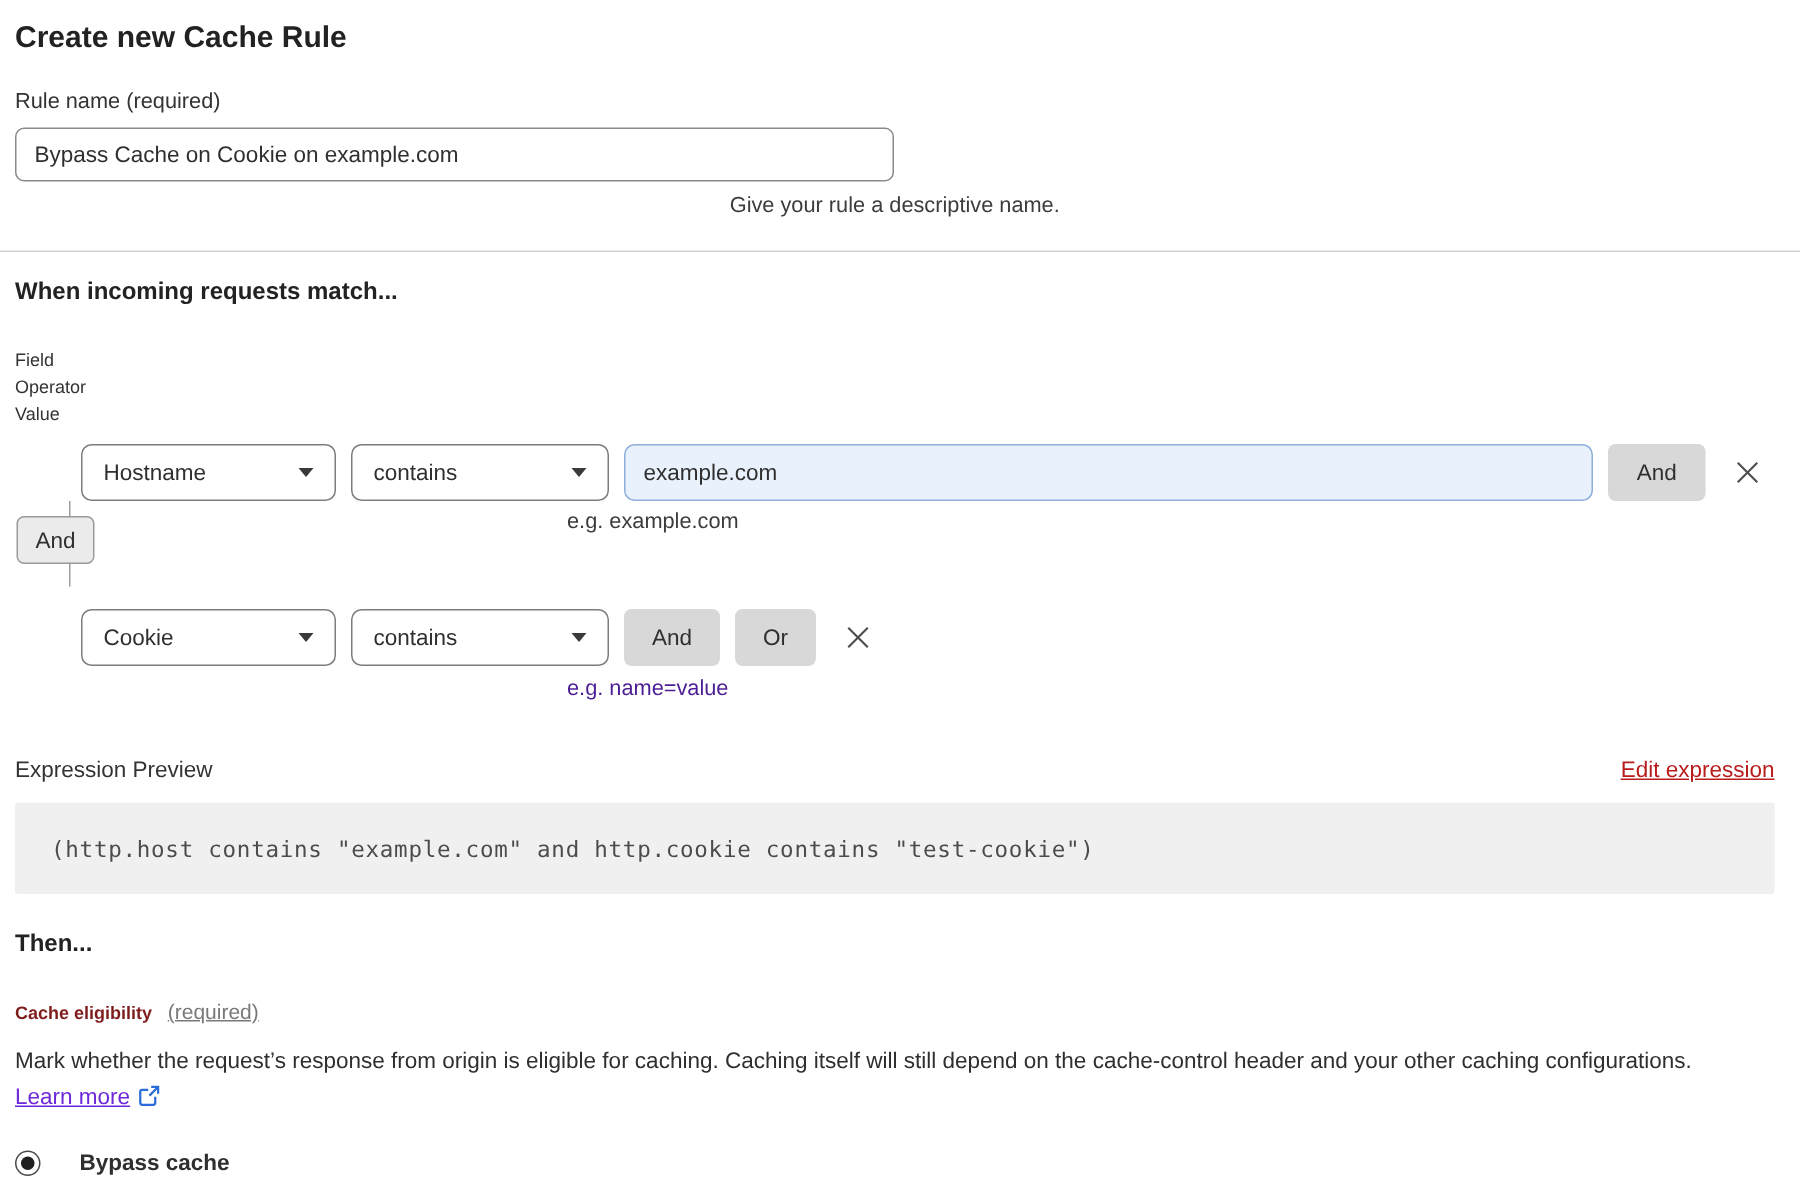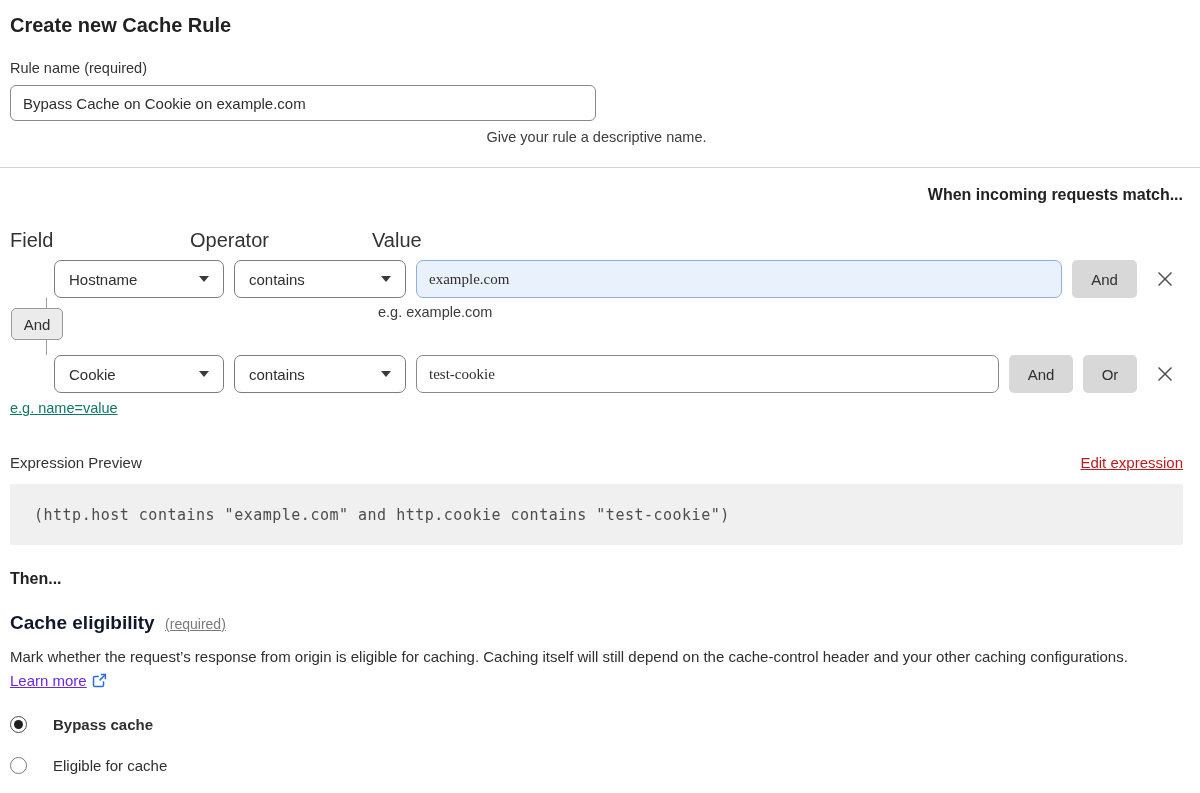--- a/index.html
+++ b/index.html
@@ -17,43 +17,43 @@
   .name-input {
     display: block; margin-top: 8px; width: 586px; height: 36px;
     border: 1px solid #8a8a8a; border-radius: 6px; padding: 0 12px;
     font-family: "Liberation Sans", sans-serif; font-size: 15px; color: #2f2f2f;
     background: #fff; outline: none;
   }
   .helper { margin-top: 7px; font-size: 14.5px; color: #3c3c3c; line-height: 18px; text-align: center; }
 
   hr.divider { margin-top: 21px; border: none; border-top: 1px solid #d4d4d4; margin-left: -10px; margin-right: -17px; }
 
-  h2.section-heading { margin-top: 17px; font-size: 16px; font-weight: 700; color: #222; line-height: 20px; text-align: right; }
-
-  .cols-header { display: flex; margin-top: 26px; font-size: 20px; color: #333; line-height: 18px; }
+  h2.section-heading { margin-top: 17px; font-size: 16px; font-weight: 700; color: #222; line-height: 20px; }
+
+  .cols-header { display: flex; margin-top: 26px; font-size: 12px; color: #333; line-height: 18px; flex-direction: column; }
   .col-field-label { width: 180px; }
   .col-operator-label { width: 182px; }
 
   .cond-row { display: flex; margin-top: 11px; height: 38px; align-items: stretch; padding-left: 44px; }
   .select-box {
     width: 170px; border: 1px solid #7d7d7d; border-radius: 7px; background: #fff;
     display: flex; align-items: center; justify-content: space-between;
     padding: 0 14px 0 14px; cursor: pointer; margin-right: 10px;
     font-size: 15px; color: #2f2f2f;
   }
   .select-box.operator { width: 172px; }
   .caret {
     width: 0; height: 0;
     border-left: 5px solid transparent; border-right: 5px solid transparent;
     border-top: 6px solid #3a3a3a;
   }
   .value-input {
     flex: 1; margin-right: 10px; height: 38px;
     border: 1px solid #8a8a8a; border-radius: 7px; padding: 0 12px;
-    font-family: Liberation Serif, serif; font-size: 15px; color: #2f2f2f;
+    font-family: Liberation Sans, sans-serif; font-size: 15px; color: #2f2f2f;
     background: #fff; outline: none; min-width: 0;
   }
   .value-input.highlighted { background: #e9f1fd; border-color: #8fb0dc; }
   .logic-btn {
     border: none; border-radius: 5px; background: #d8d8d8; color: #2f2f2f;
     font-family: "Liberation Sans", sans-serif; font-size: 15px;
     height: 38px; cursor: pointer;
   }
   .and-btn-1 { width: 65px; }
   .and-btn-2 { width: 64px; margin-right: 10px; }
@@ -70,35 +70,35 @@
   }
   .connector-line-top { top: 0; height: 10px; }
   .connector-line-bottom { top: 42px; height: 15px; }
   .connector-badge {
     position: absolute; left: 1px; top: 10px; width: 52px; height: 32px;
     background: #ebebeb; border: 1px solid #9a9a9a; border-radius: 5px;
     font-size: 15px; color: #2f2f2f; font-family: "Liberation Sans", sans-serif;
     cursor: pointer;
   }
   .hint-abs { position: absolute; left: 368px; top: 6px; font-size: 14.5px; color: #3c3c3c; }
-  .hint-row2 { margin-top: 6px; font-size: 14.5px; color: #0f766e; line-height: 18px; text-decoration: underline; }
+  .hint-row2 { margin-top: 6px; margin-left: 368px; font-size: 14.5px; color: #4c1d95; line-height: 18px; }
 
   .expr-header { display: flex; justify-content: space-between; align-items: baseline; margin-top: 36px; }
   .expr-label { font-size: 15px; color: #333; line-height: 20px; }
   .edit-link { font-size: 15px; color: #b91c1c; text-decoration: underline; cursor: pointer; }
   .code-block {
     margin-top: 11px; height: 61px; background: #f0f0f0; border-radius: 2px;
     display: flex; align-items: center; padding: 0 24px;
     font-family: "DejaVu Sans Mono", monospace; font-size: 15px; color: #4c4c4c;
     letter-spacing: 0.5px;
   }
 
   h2.then-heading { margin-top: 24px; font-size: 16px; font-weight: 700; color: #222; line-height: 20px; }
   .elig-heading { margin-top: 24px; line-height: 20px; }
-  .elig-title { font-size: 19px; font-weight: 700; color: #0f172a; }
+  .elig-title { font-size: 12px; font-weight: 700; color: #7f1d1d; }
   .required-tag { font-size: 14px; color: #797979; font-weight: 400; margin-left: 6px; text-decoration: underline; }
 
   .description { margin-top: 11px; font-size: 15px; line-height: 24px; color: #2f2f2f; max-width: 1160px; }
   .learn-link { color: #6d28d9; text-decoration: underline; cursor: pointer; }
   .ext-icon { display: inline-block; vertical-align: -2px; margin-left: 5px; }
 
   .radio-option { display: flex; align-items: center; cursor: pointer; }
   .radio-option.first { margin-top: 21px; }
   .radio-option.second { margin-top: 24px; }
   .radio-circle {
@@ -151,30 +151,29 @@
     </button>
   </div>
 
   <div class="between-rows">
     <div class="hint-abs">e.g. example.com</div>
     <div class="connector-line-top"></div>
     <button class="connector-badge">And</button>
     <div class="connector-line-bottom"></div>
   </div>
 
-  <div class="cond-row" style="margin-top:0">
+  <div class="cond-row" style="margin-top:15px">
     <div class="select-box">
       <span>Cookie</span>
       <span class="caret"></span>
     </div>
     <div class="select-box operator">
       <span>contains</span>
       <span class="caret"></span>
     </div>
-    <input class="value-input" type="text" value="test-cookie" style="">
     <button class="logic-btn and-btn-2">And</button>
     <button class="logic-btn or-btn">Or</button>
     <button class="x-btn">
       <svg width="18" height="18" viewBox="0 0 18 18">
         <line x1="2.5" y1="2.5" x2="15.5" y2="15.5" stroke="#4d4d4d" stroke-width="1.4"></line>
         <line x1="15.5" y1="2.5" x2="2.5" y2="15.5" stroke="#4d4d4d" stroke-width="1.4"></line>
       </svg>
     </button>
   </div>
   <div class="hint-row2">e.g. name=value</div>

